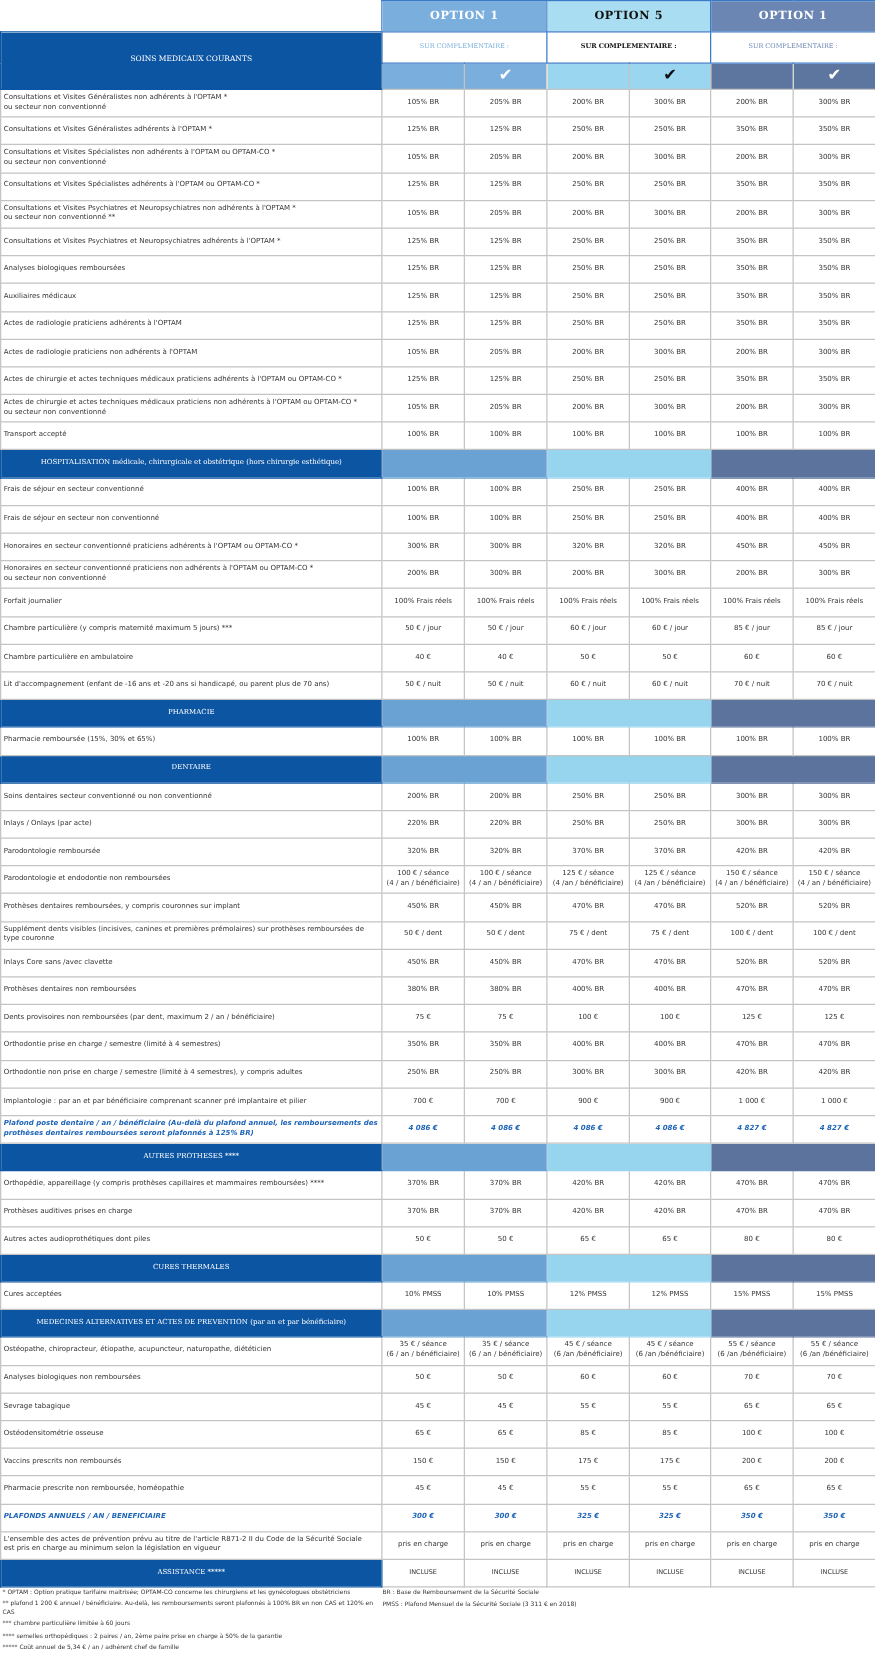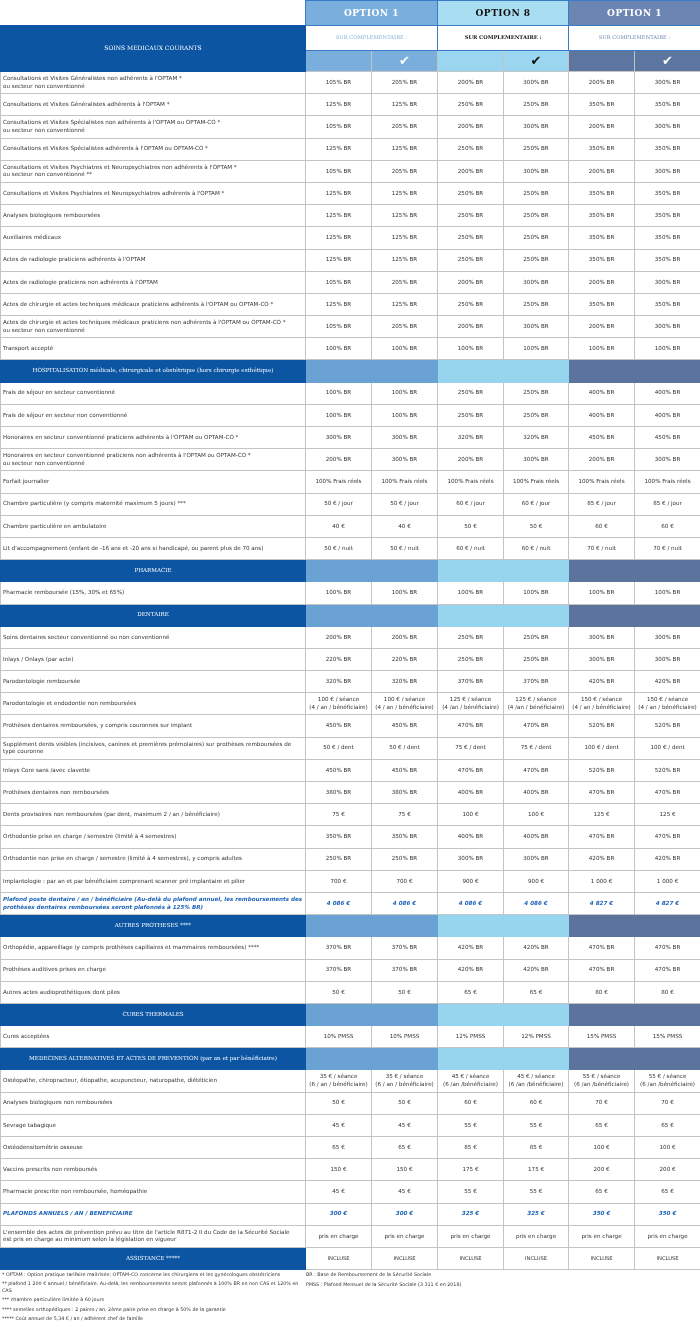--- a/index.html
+++ b/index.html
@@ -54,21 +54,21 @@
       <col class="c-o1b">
       <col class="c-o2a">
       <col class="c-o2b">
       <col class="c-o3a">
       <col class="c-o3b">
   </colgroup>
   <thead>
     <tr class="hdr-opt">
       <th class="blank"></th>
       <th class="opt opt1" colspan="2">OPTION 1</th>
-      <th class="opt opt2" colspan="2">OPTION 8</th>
+      <th class="opt opt2" colspan="2">OPTION 5</th>
       <th class="opt opt3" colspan="2">OPTION 1</th>
     </tr>
     <tr class="hdr-sur">
       <td class="section" rowspan="2" style="font-size:6px;">SOINS MEDICAUX COURANTS</td>
       <th class="sur sur1" colspan="2">SUR COMPLEMENTAIRE :</th>
       <th class="sur sur2" colspan="2">SUR COMPLEMENTAIRE :</th>
       <th class="sur sur3" colspan="2">SUR COMPLEMENTAIRE :</th>
     </tr>
     <tr class="hdr-check">
       <th class="chk chk1"></th>

